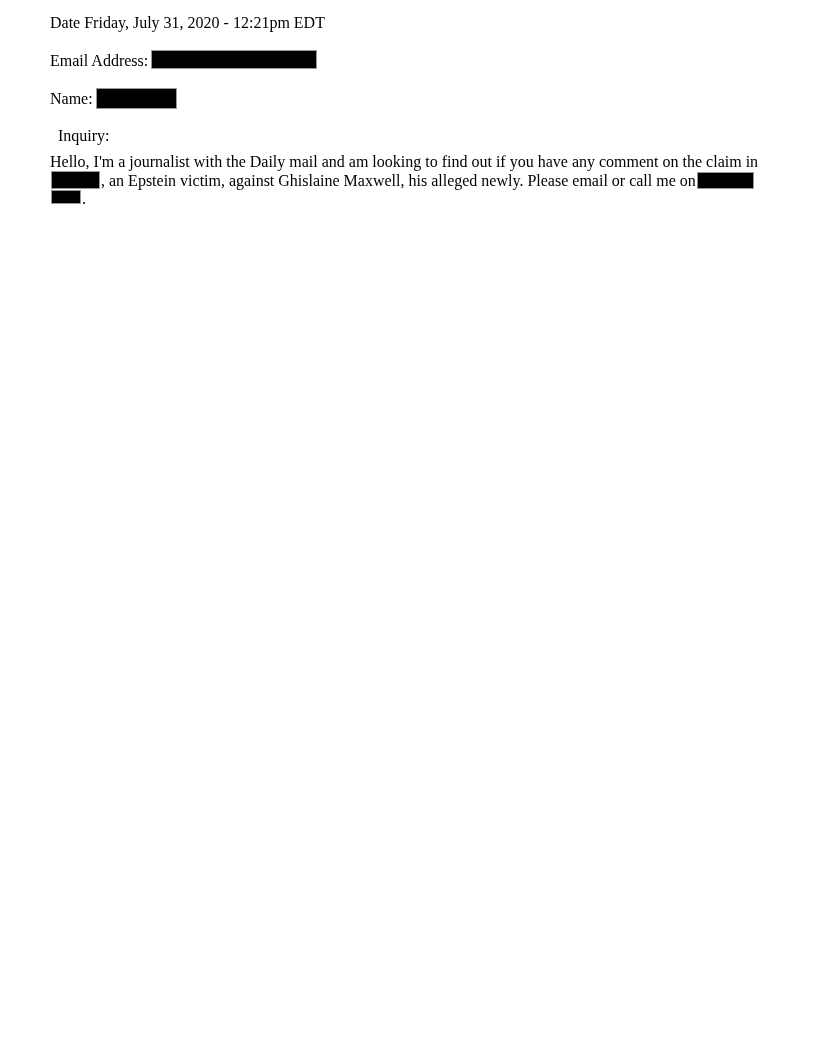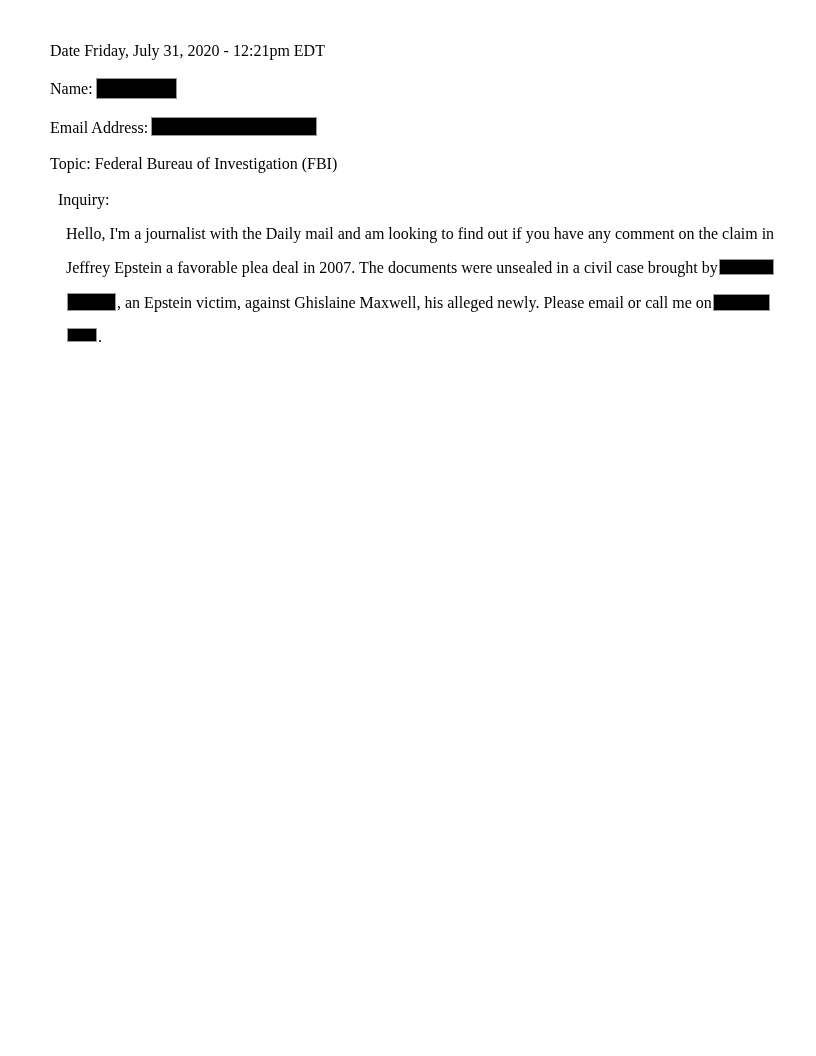--- a/index.html
+++ b/index.html
@@ -6,37 +6,37 @@
     margin: 0;
     padding: 0;
     background: #ffffff;
   }
   .page {
     position: relative;
     width: 816px;
     height: 1056px;
     background: #ffffff;
     box-sizing: border-box;
-    padding: 42px 56px 0 50px;
+    padding: 14px 56px 0 50px;
     font-family: "Liberation Serif", "DejaVu Serif", serif;
     font-size: 16px;
     line-height: 18px;
     color: #000000;
     overflow: hidden;
   }
   .field {
     margin: 0 0 18px 0;
     white-space: nowrap;
   }
   .inquiry-heading {
     margin: 8px;
     white-space: nowrap;
   }
   .iline {
-    margin: 16px;
+    margin: 0;
     white-space: pre;
   }
   .redact {
     display: inline-block;
     background: #000000;
     border: 1px solid #999999;
     box-sizing: border-box;
     vertical-align: -3px;
     margin-left: 3px;
   }
@@ -44,26 +44,24 @@
     margin-left: 1px;
     margin-right: 1px;
   }
 </style>
 </head>
 <body>
 
 <div class="page">
   <div id="fields">
       <p class="field"><span>Date Friday, July 31, 2020 - 12:21pm EDT</span></p>
+      <p class="field"><span>Email Address:</span><span class="redact" style="width: 166px; height: 19px; vertical-align: -3px;"></span></p>
       <p class="field"><span>Name:</span><span class="redact" style="width: 81px; height: 21px; vertical-align: -5px;"></span></p>
-      <p class="field"><span>Email Address:</span><span class="redact" style="width: 166px; height: 19px; vertical-align: -3px;"></span></p>
-      <p class="field"><span>Topic: Federal Bureau of Investigation (FBI)</span></p>
     </div>
   <div id="inquiry">
     <p class="inquiry-heading">Inquiry:</p>
     <div id="inquiry-lines">
         <div class="iline"><span>Hello, I'm a journalist with the Daily mail and am looking to find out if you have any comment on the claim in</span></div>
-        <div class="iline"><span>Jeffrey Epstein a favorable plea deal in 2007. The documents were unsealed in a civil case brought by</span><span class="redact" style="width: 55px; height: 16px; vertical-align: -2px;"></span></div>
         <div class="iline"><span class="redact" style="width: 49px; height: 18px; vertical-align: -3px;"></span><span>, an Epstein victim, against Ghislaine Maxwell, his alleged newly. Please email or call me on</span><span class="redact" style="width: 57px; height: 17px; vertical-align: -3px;"></span></div>
         <div class="iline"><span class="redact" style="width: 30px; height: 14px; vertical-align: 0px;"></span><span>.</span></div>
       </div>
   </div>
 </div>
 
 </body></html>

